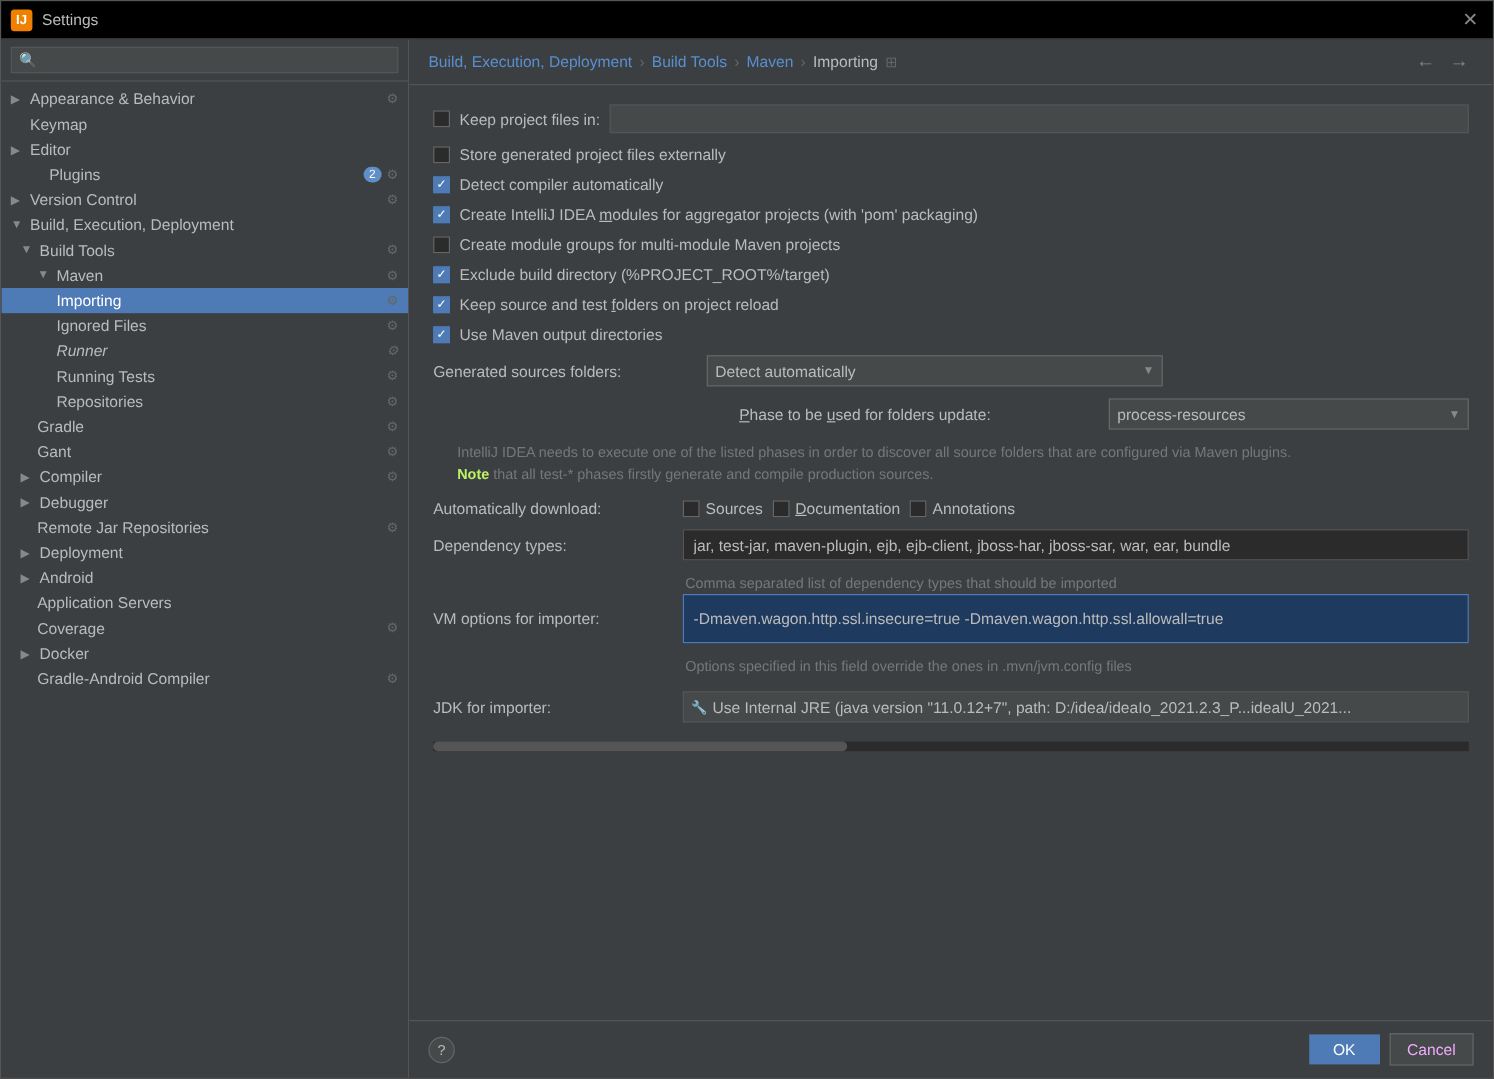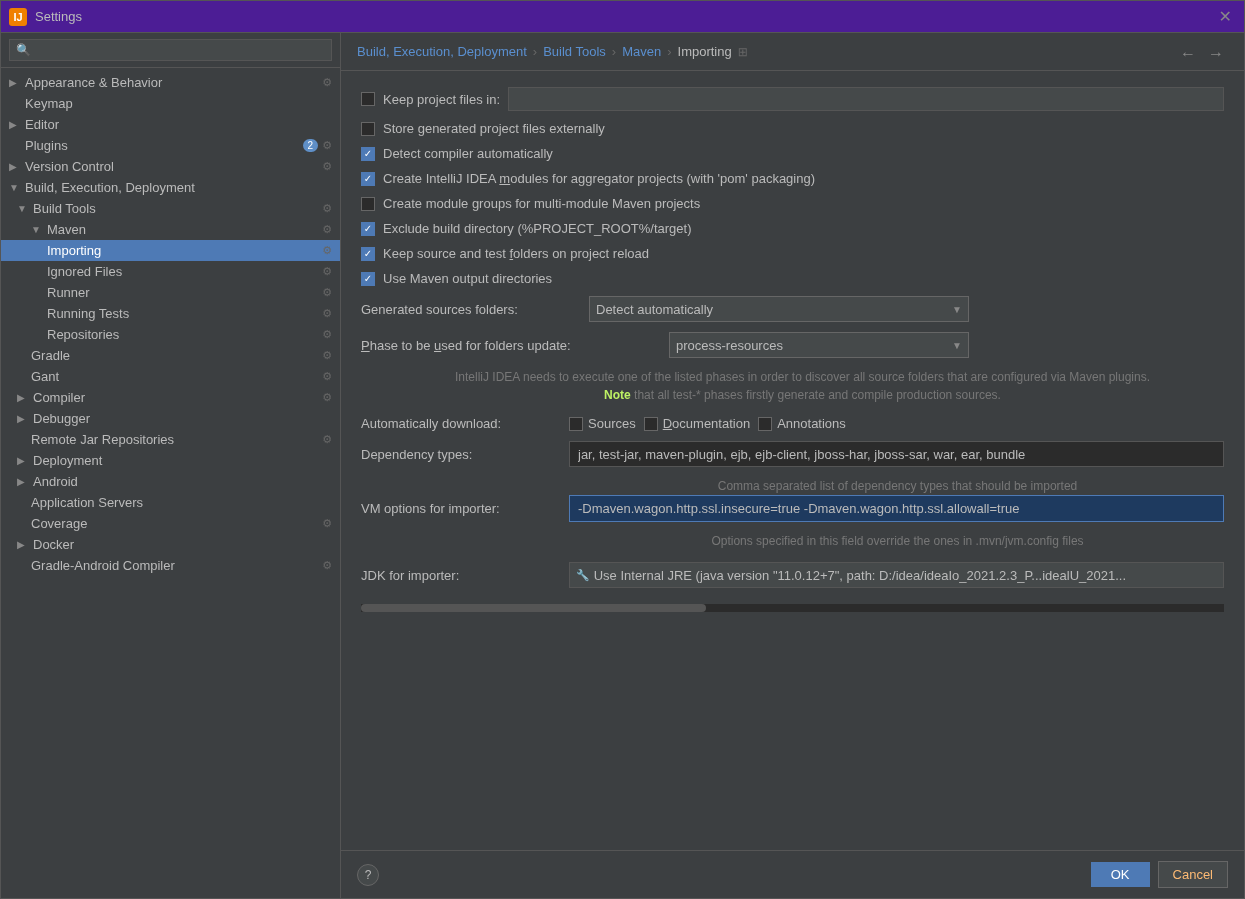--- a/index.html
+++ b/index.html
@@ -14,21 +14,21 @@
     }
     .window {
       width: 1245px;
       height: 899px;
       background: #3c3f41;
       display: flex;
       flex-direction: column;
       border: 1px solid #555;
     }
     .title-bar {
-      background: #4c1d95;
+      background: #000000;
       display: flex;
       align-items: center;
       padding: 4px 8px;
       height: 32px;
       border-bottom: 1px solid #555;
     }
     .title-bar-icon {
       width: 18px;
       height: 18px;
       background: #f08000;
@@ -229,21 +229,20 @@
       margin-left: auto;
       font-size: 10px;
       color: #888;
     }
     .info-text {
       color: #777;
       font-size: 12px;
       margin-left: 20px;
       margin-bottom: 10px;
       line-height: 1.5;
-      text-align: center;
     }
     .info-text strong {
       color: #bef264;
     }
     .blue-input {
       background: #1e3a5f;
       border: 1px solid #4e7ab5;
       color: #bbbbbb;
       padding: 2px 6px;
       font-size: 13px;
@@ -275,21 +274,21 @@
       background: #4e7ab5;
       color: white;
       border: none;
       padding: 5px 20px;
       font-size: 13px;
       cursor: pointer;
       margin-left: auto;
     }
     .btn-cancel {
       background: #45494a;
-      color: #fdba74;
+      color: #f0abfc;
       border: 1px solid #666;
       padding: 5px 14px;
       font-size: 13px;
       cursor: pointer;
       margin-left: 8px;
     }
     .scrollbar-area {
       height: 8px;
       background: #2b2b2b;
       margin-bottom: 4px;
@@ -359,21 +358,21 @@
 
         <div class="tree-item indent-0" style="padding-left:24px;">
           <span class="tree-label">Keymap</span>
         </div>
 
         <div class="tree-item indent-0">
           <span class="tree-arrow">▶</span>
           <span class="tree-label">Editor</span>
         </div>
 
-        <div class="tree-item indent-0" style="padding-left:24px;">
+        <div class="tree-item indent-0" style="padding-left:40px;">
           <span class="tree-label">Plugins</span>
           <span class="tree-badge">2</span>
           <span class="tree-settings-icon">⚙</span>
         </div>
 
         <div class="tree-item indent-0">
           <span class="tree-arrow">▶</span>
           <span class="tree-label">Version Control</span>
           <span class="tree-settings-icon">⚙</span>
         </div>
@@ -398,21 +397,21 @@
         <div class="tree-item selected" style="padding-left:46px;">
           <span class="tree-label">Importing</span>
           <span class="tree-settings-icon">⚙</span>
         </div>
 
         <div class="tree-item" style="padding-left:46px;">
           <span class="tree-label">Ignored Files</span>
           <span class="tree-settings-icon">⚙</span>
         </div>
 
-        <div class="tree-item" style="padding-left:46px;">
+        <div class="tree-item" style="padding-left:46px;font-style:italic;">
           <span class="tree-label">Runner</span>
           <span class="tree-settings-icon">⚙</span>
         </div>
 
         <div class="tree-item" style="padding-left:46px;">
           <span class="tree-label">Running Tests</span>
           <span class="tree-settings-icon">⚙</span>
         </div>
 
         <div class="tree-item" style="padding-left:46px;">
@@ -538,21 +537,21 @@
         </div>
 
         <div class="setting-row" style="margin-top:4px;">
           <span class="setting-label" style="min-width:220px;">Generated sources folders:</span>
           <div class="dropdown" style="width:380px;">
             <span>Detect automatically</span>
             <span class="dropdown-arrow">▼</span>
           </div>
         </div>
 
-        <div class="setting-row" style="margin-top:8px;">
+        <div class="setting-row" style="margin-top:8px;justify-content:flex-end;">
           <span class="setting-label" style="min-width:300px;"><u>P</u>hase to be <u>u</u>sed for folders update:</span>
           <div class="dropdown" style="width:300px;">
             <span>process-resources</span>
             <span class="dropdown-arrow">▼</span>
           </div>
         </div>
 
         <div class="info-text" style="margin-bottom:12px;">
           <span>IntelliJ IDEA needs to execute one of the listed phases in order to discover all source folders that are configured via Maven plugins.</span><br>
           <strong>Note</strong> <span> that all test-* phases firstly generate and compile production sources.</span>
@@ -577,21 +576,21 @@
         <div class="setting-row">
           <span class="setting-label" style="min-width:200px;">Dependency types:</span>
           <input class="dependency-input" type="text" style="width: 620px; background: rgb(43, 43, 43); border: 1px solid rgb(85, 85, 85); color: rgb(187, 187, 187); padding: 3px 8px; font-size: 13px; height: 26px;" value="jar, test-jar, maven-plugin, ejb, ejb-client, jboss-har, jboss-sar, war, ear, bundle">
         </div>
         <div class="info-text" style="margin-bottom:0; margin-left:210px;">
           <span>Comma separated list of dependency types that should be imported</span>
         </div>
 
         <div class="setting-row">
           <span class="setting-label" style="min-width:200px;">VM options for importer:</span>
-          <input class="blue-input" type="text" style="width: 620px; background: rgb(30, 58, 95); border: 1px solid rgb(78, 122, 181); color: rgb(187, 187, 187); padding: 3px 8px; font-size: 13px; height: 27px;" value="-Dmaven.wagon.http.ssl.insecure=true -Dmaven.wagon.http.ssl.allowall=true">
+          <input class="blue-input" type="text" style="width: 620px; background: rgb(30, 58, 95); border: 1px solid rgb(78, 122, 181); color: rgb(187, 187, 187); padding: 3px 8px; font-size: 13px; height: 41px;" value="-Dmaven.wagon.http.ssl.insecure=true -Dmaven.wagon.http.ssl.allowall=true">
         </div>
         <div class="info-text" style="margin-bottom:12px; margin-left:210px;">
           <span>Options specified in this field override the ones in .mvn/jvm.config files</span>
         </div>
 
         <div class="setting-row">
           <span class="setting-label" style="min-width:200px;">JDK for importer:</span>
           <div class="jdk-input" style="width:620px;">
             <span class="jdk-icon">🔧</span>
             <span style="overflow:hidden; text-overflow:ellipsis; white-space:nowrap;">Use Internal JRE (java version "11.0.12+7", path: D:/idea/ideaIo_2021.2.3_P...idealU_2021...</span>

